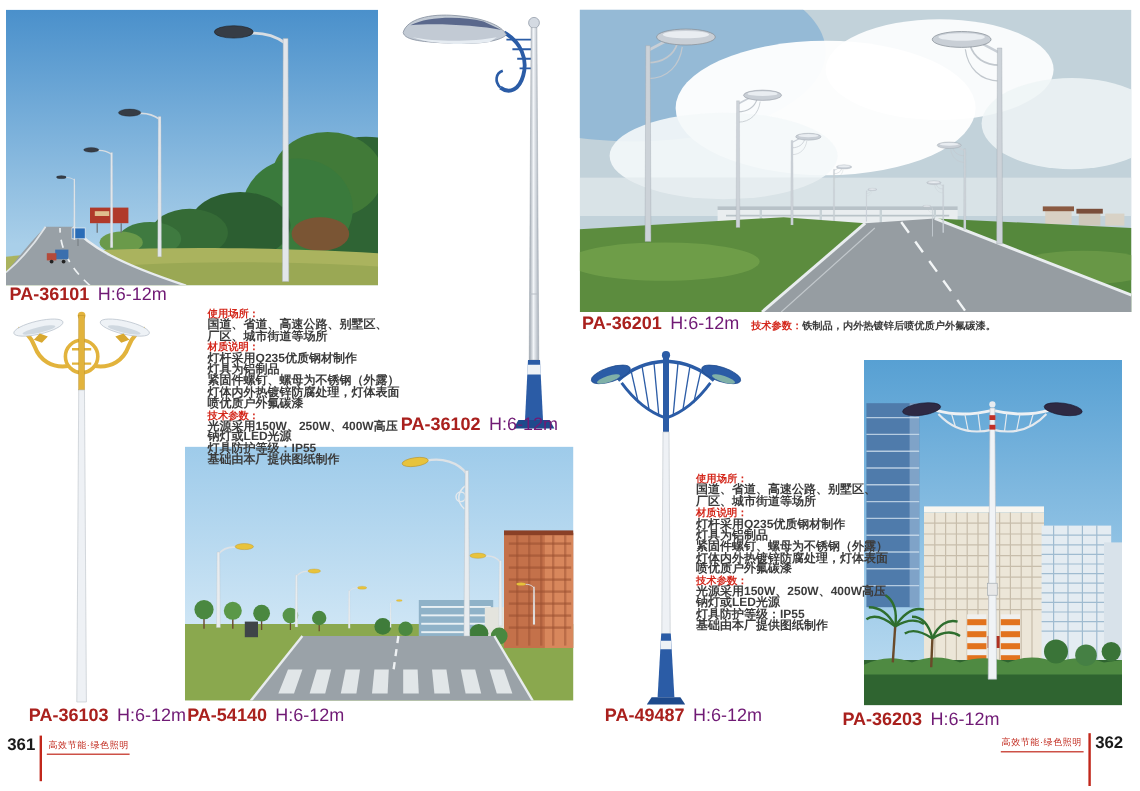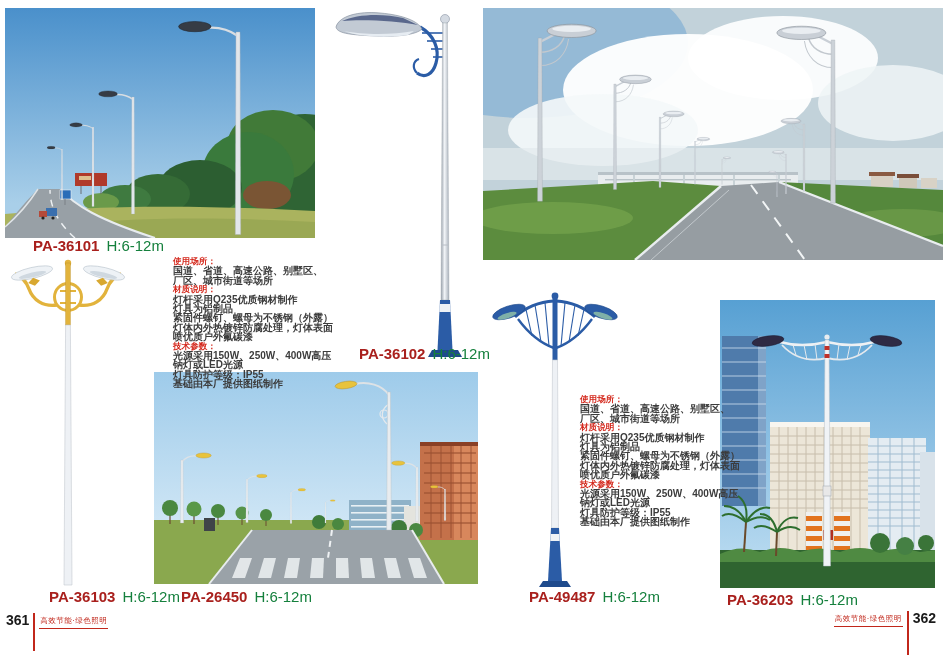--- a/index.html
+++ b/index.html
@@ -1,22 +1,22 @@
 <!DOCTYPE html>
 <html style="--code-red: #a9201d; --heading-red: #d4281c; --footer-red: #c1271b; --lamp-blue: #2b5ca6; --lamp-yellow: #e2b33c; --pole-silver: #ccd2d8;"><head>
 <meta charset="utf-8">
 <style>
   html,body{margin:0;padding:0;background:#ffffff;}
   .page{position:relative;width:950px;height:659px;background:#ffffff;overflow:hidden;
         font-family:"Liberation Sans","DejaVu Sans",sans-serif;}
   .photo{position:absolute;overflow:hidden;}
   .pole-art{position:absolute;}
   .plabel{position:absolute;white-space:nowrap;font-size:15px;line-height:15px;}
-  .plabel .code{font-weight:bold;color:var(--code-red,#a9201d);margin-right:7px;margin-left:25px;}
-  .plabel .ht{font-weight:normal;color:#15803d;}
+  .plabel .code{font-weight:bold;color:var(--code-red,#a9201d);margin-right:7px;}
+  .plabel .ht{font-weight:normal;color:#701a75;}
   .plabel .note-label{font-size:8.5px;font-weight:bold;color:var(--heading-red,#d4281c);margin-left:10px;}
   .plabel .note{font-size:8.5px;font-weight:bold;color:#3a3a3a;}
   .spec{position:absolute;width:170px;white-space:nowrap;margin-top:12px;}
   .spec .spec-h{font-size:8.6px;line-height:9.4px;font-weight:bold;color:var(--heading-red,#d4281c);}
   .spec .spec-b{font-size:10px;line-height:9.4px;font-weight:bold;color:#3c3c3c;}
   .footer{position:absolute;display:flex;align-items:flex-start;}
   .footer .pageno{font-size:14px;font-weight:bold;color:#1a1a1a;line-height:14px;}
   .footer .vline{width:2px;background:var(--footer-red,#c1271b);align-self:stretch;}
   .footer.fl .vline{margin:0 4px 0 4px;height:38px;}
   .footer.fr .vline{margin:0 4px 0 4px;height:44px;}
@@ -458,25 +458,28 @@
       </g>
     </svg>
   </div>
 
   <div class="plabel" style="left:8px;top:238px">
     <span class="code">PA-36101</span><span class="ht">H:6-12m</span>
   </div>
   <div class="plabel" style="left:334px;top:346px">
     <span class="code">PA-36102</span><span class="ht">H:6-12m</span>
   </div>
+  <div class="plabel" style="left:485px;top:262px">
+    <span class="code">PA-36201</span><span class="ht">H:6-12m</span><span class="note-label">技术参数：</span><span class="note">铁制品，内外热镀锌后喷优质户外氟碳漆。</span>
+  </div>
   <div class="plabel" style="left:24px;top:589px">
     <span class="code">PA-36103</span><span class="ht">H:6-12m</span>
   </div>
   <div class="plabel" style="left:156px;top:589px">
-    <span class="code">PA-26450</span><span class="ht">H:6-12m</span>
+    <span class="code">PA-54140</span><span class="ht">H:6-12m</span>
   </div>
   <div class="plabel" style="left:504px;top:589px">
     <span class="code">PA-49487</span><span class="ht">H:6-12m</span>
   </div>
   <div class="plabel" style="left:702px;top:592px">
     <span class="code">PA-36203</span><span class="ht">H:6-12m</span>
   </div>
 
   <div class="spec" style="left:173px;top:245px">
       <div class="spec-h">使用场所：</div>

